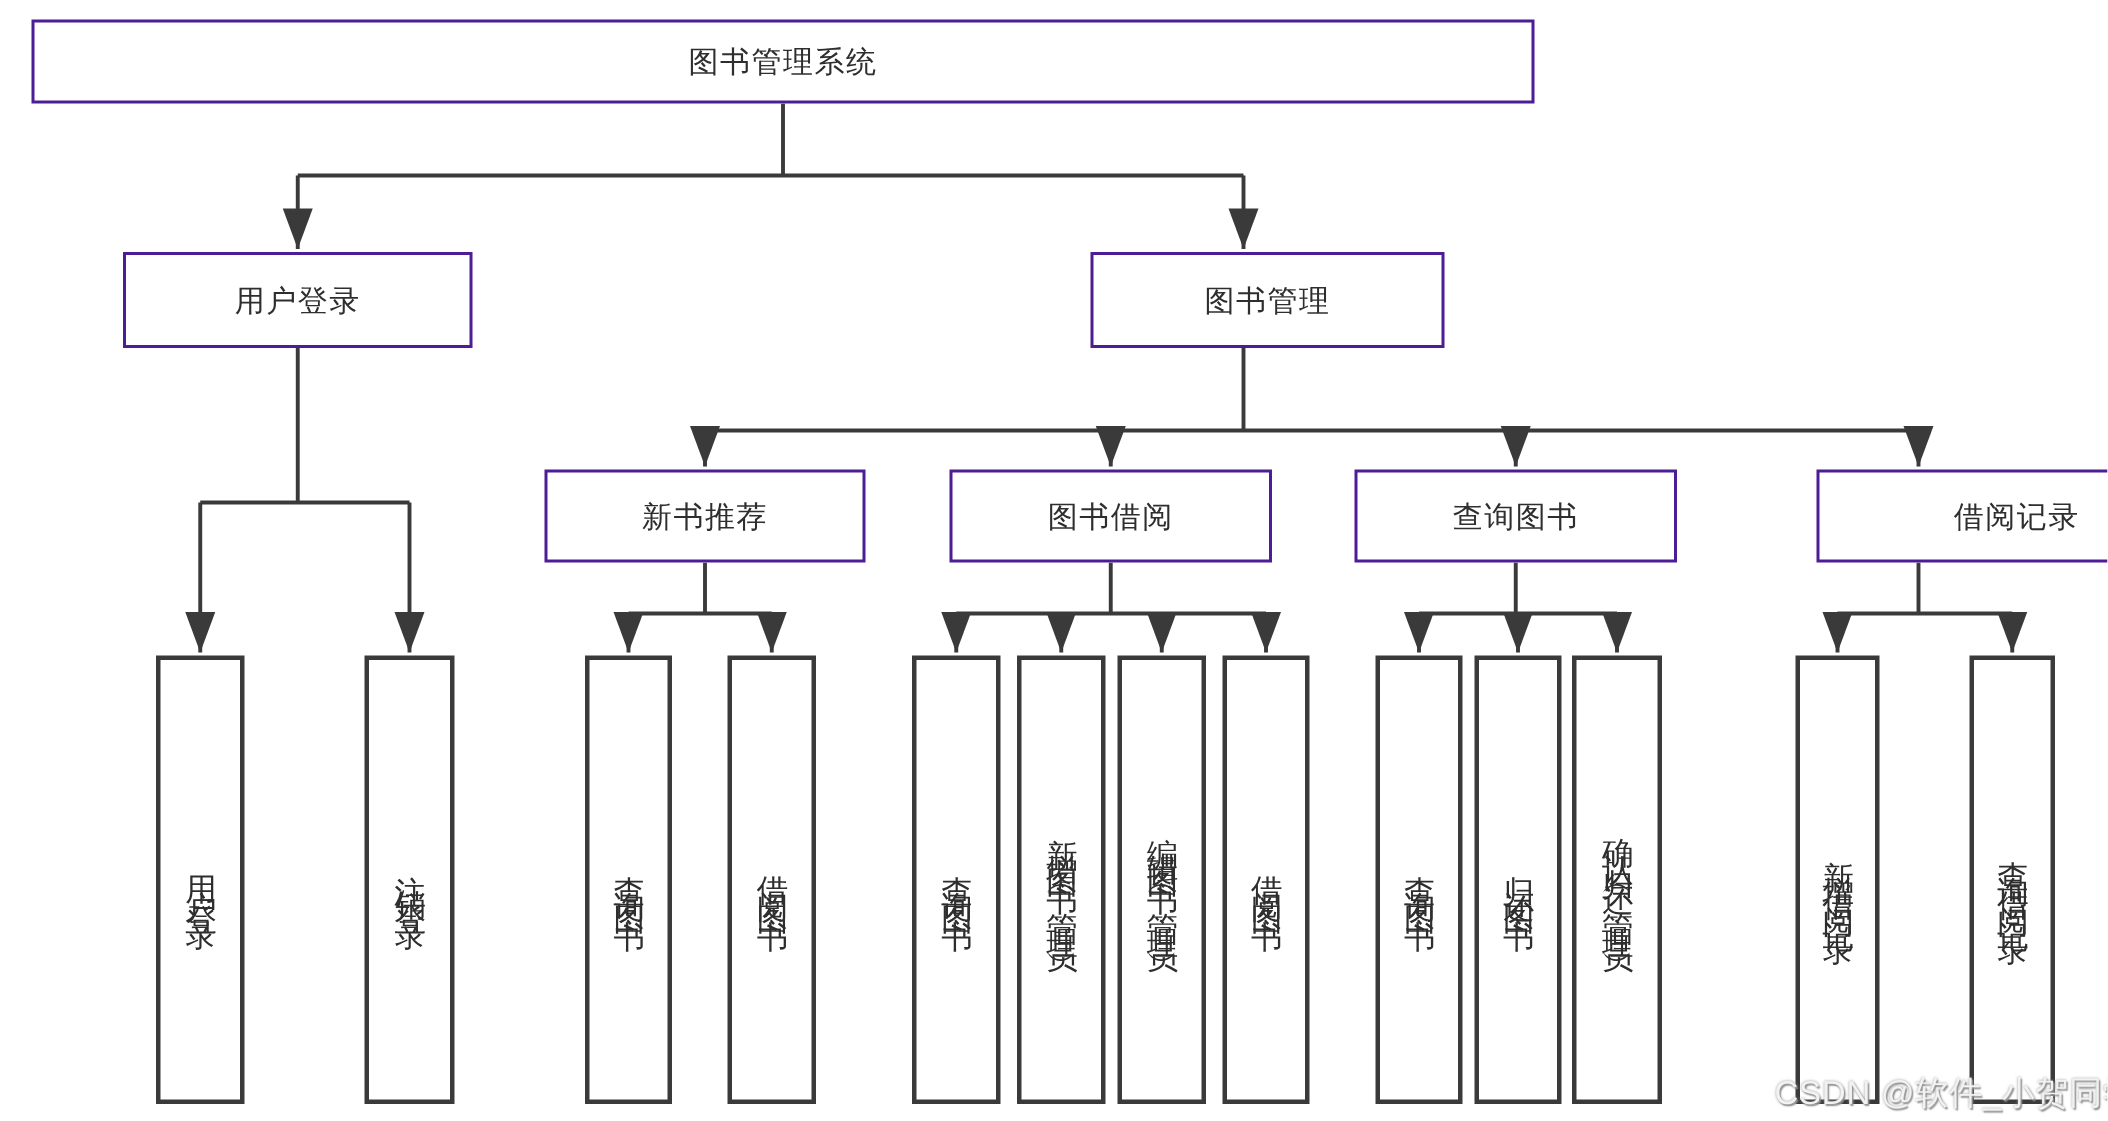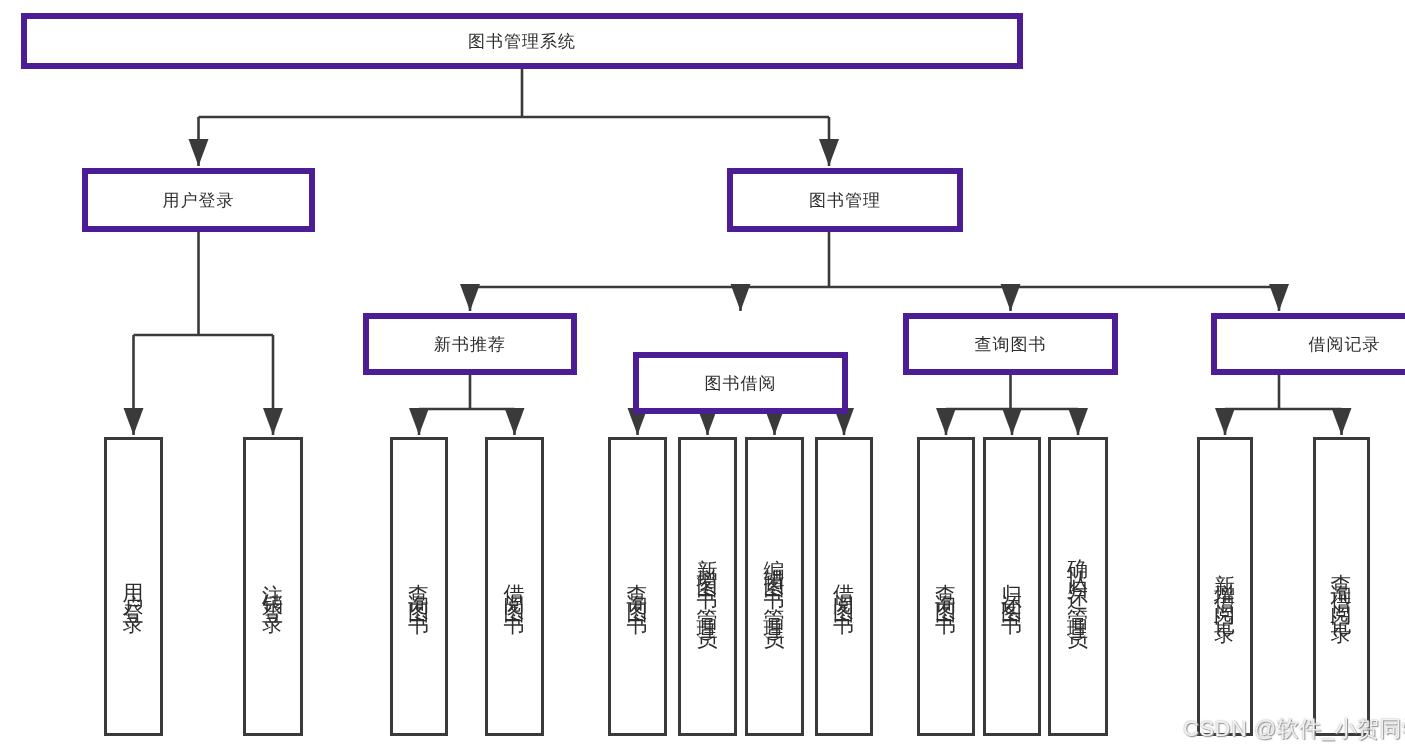--- a/index.html
+++ b/index.html
@@ -19,35 +19,35 @@
     position: absolute;
     left: 0;
     top: 0;
     width: 1405px;
     height: 747px;
   }
   .box {
     position: absolute;
     box-sizing: border-box;
     background: #ffffff;
-    border: 6px solid #4c1d95;
+    border: 2px solid #4c1d95;
     display: flex;
     align-items: center;
     justify-content: center;
     color: #2e2e2e;
-    font-size: 17px;
+    font-size: 20px;
     letter-spacing: 1px;
     white-space: nowrap;
   }
   .root-box   { left: 21px;  top: 13px;  width: 1002px; height: 56px; }
   .lvl2-a     { left: 82px;  top: 168px; width: 233px;  height: 64px; }
   .lvl2-b     { left: 711px; top: 168px; width: 236px;  height: 64px; margin-left: 16px; }
   .lvl3       { top: 313px; height: 62px; }
   .l3-1 { left: 363px;  width: 214px; text-align: center; }
-  .l3-2 { left: 633px;  width: 215px; margin-top: 39px; }
+  .l3-2 { left: 633px;  width: 215px; }
   .l3-3 { left: 903px;  width: 215px; }
   .l3-4 { left: 1211px; width: 256px; padding-left: 11px; }
   .leaf {
     position: absolute;
     top: 437px;
     height: 299px;
     box-sizing: border-box;
     background: #ffffff;
     border: 3px solid #3a3a3a;
     display: flex;

